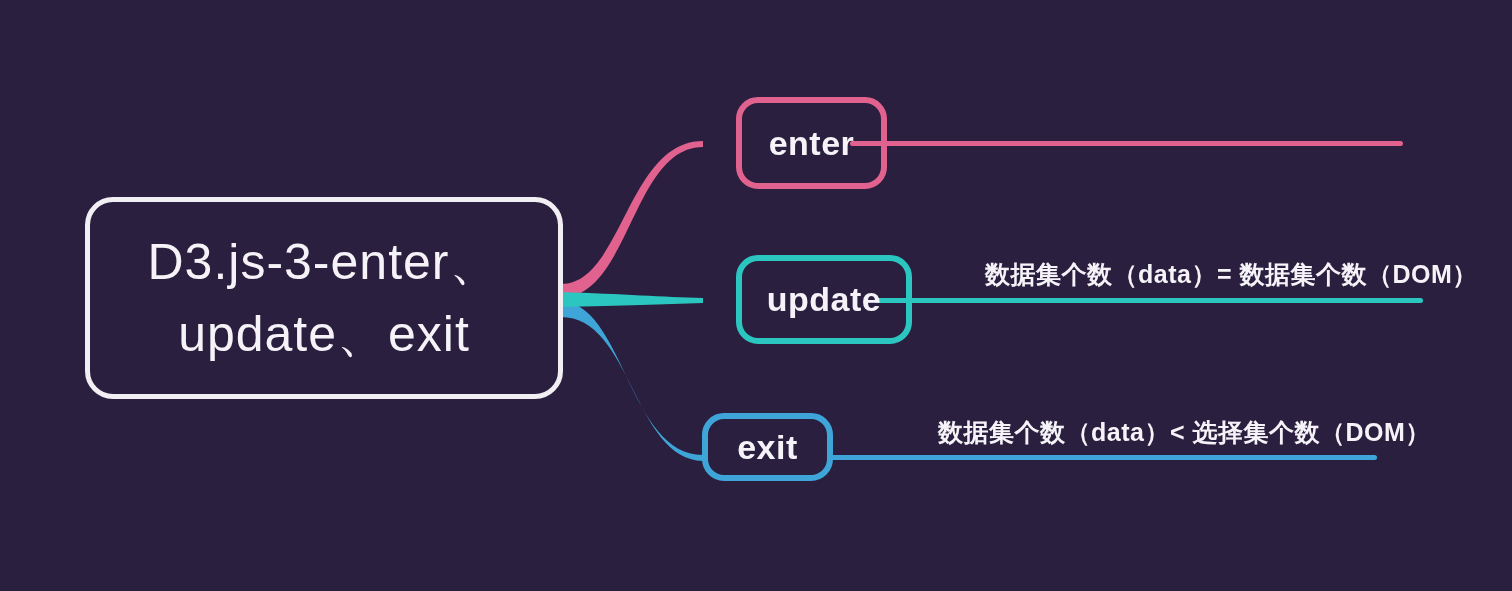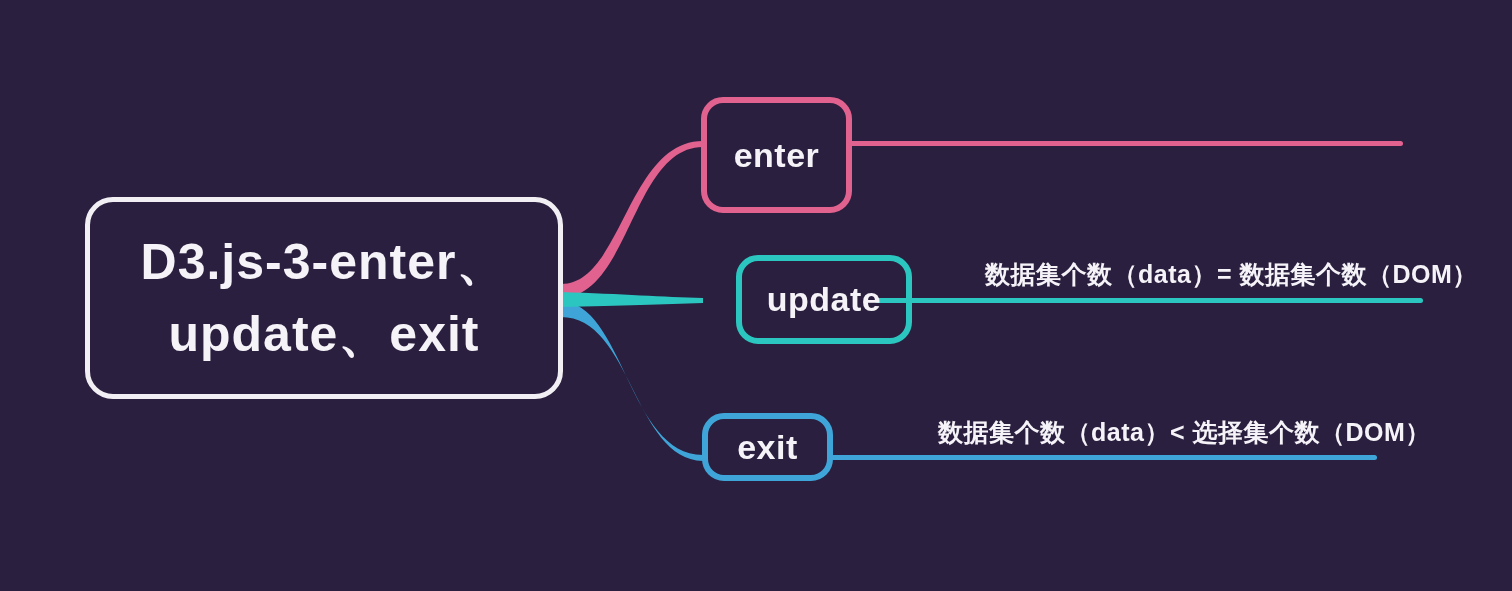--- a/index.html
+++ b/index.html
@@ -23,35 +23,35 @@
     align-items: center;
     justify-content: center;
     z-index: 2;
   }
   .root-node {
     left: 85px; top: 197px;
     width: 478px; height: 202px;
     border: 5px solid #f2eff4;
     border-radius: 28px;
     font-size: 50px;
-    font-weight: bold;
+    font-weight: normal;
     letter-spacing: 1px;
     line-height: 1.45;
     text-align: center;
     white-space: pre-line;
   }
   .child-node {
     border-style: solid;
     border-width: 6px;
     border-radius: 22px;
     font-size: 34px;
     font-weight: bold;
     letter-spacing: 0.5px;
   }
-  .node-enter  { left: 701px; top: 97px;  width: 151px; height: 116px; }
+  .node-enter  { left: 736px; top: 97px;  width: 151px; height: 92px; }
   .node-update { left: 736px; top: 255px; width: 176px; height: 89px; }
   .node-exit   { left: 702px; top: 413px; width: 131px; height: 68px; }
   .branch-line {
     position: absolute;
     height: 5px;
     border-radius: 2.5px;
     z-index: 1;
   }
   .line-enter  { left: 850px; top: 141px; width: 553px; }
   .line-update { left: 875px; top: 298px; width: 548px; }

